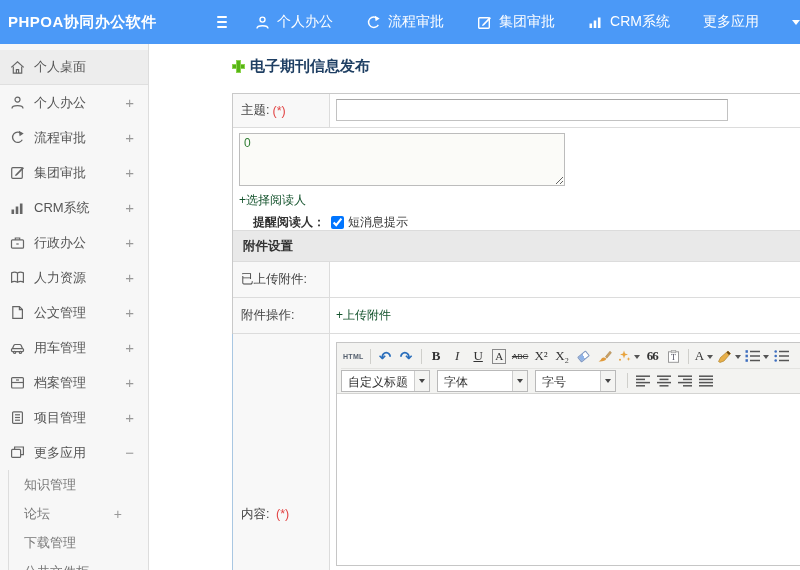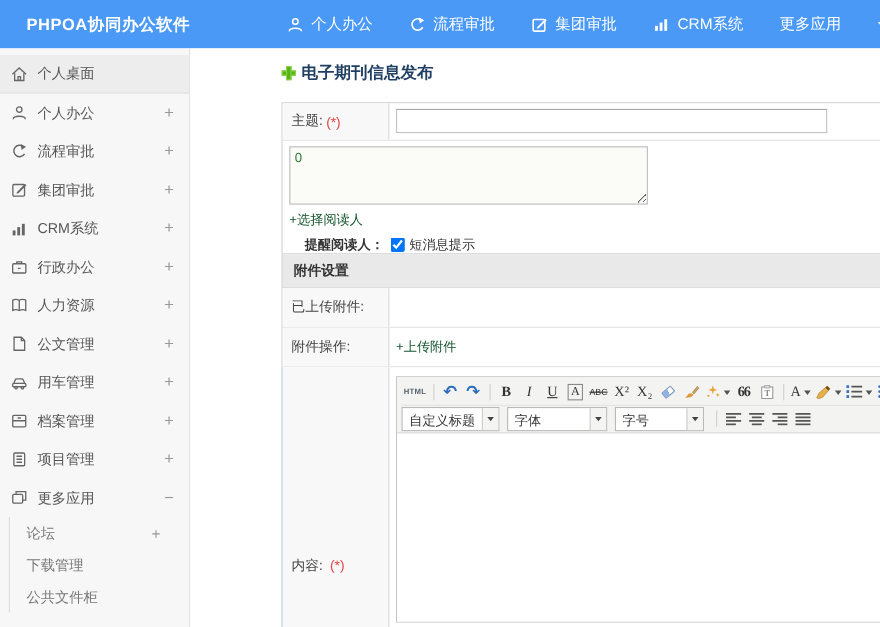--- a/index.html
+++ b/index.html
@@ -1,32 +1,32 @@
 <!DOCTYPE html>
 <html><head>
 <meta charset="utf-8">
 <style>
   * { margin:0; padding:0; box-sizing:border-box; }
   html,body { background:#fff; }
   body { font-family:"Liberation Sans","DejaVu Sans",sans-serif; }
   .app { position:relative; width:800px; height:570px; overflow:hidden; background:#fff; }
 
   
-  .topbar { height:44px; background:#4b99f7; display:flex; align-items:center; color:#fff;padding-left:16px; }
+  .topbar { height:44px; background:#4b99f7; display:flex; align-items:center; color:#fff; }
   .logo { padding-left:8px; font-size:15px; font-weight:bold; letter-spacing:.5px; white-space:nowrap; }
   .hamburger { margin-left:60px; width:18px; cursor:pointer; }
   .hamburger span { display:block; height:2px; background:#fff; margin:3px 0; border-radius:1px; }
   .topnav { display:flex; align-items:center; margin-left:28px; }
   .nav-item { display:flex; align-items:center; gap:7px; margin-right:33px; font-size:14px; color:#fff; cursor:pointer; white-space:nowrap; }
   .nav-item svg { display:block; }
   .caret-w { width:0; height:0; border:4px solid transparent; border-top:5px solid #fff; margin-top:4px; }
 
   
   .bodywrap { display:flex; height:526px; }
-  aside { width:173px; flex:none; background:#f7f7f7; border-right:1px solid #ddd; padding-top:6px; overflow:hidden; }
+  aside { width:149px; flex:none; background:#f7f7f7; border-right:1px solid #ddd; padding-top:6px; overflow:hidden; }
   .side-item { height:35px; display:flex; align-items:center; padding:0 14px 0 10px; cursor:pointer; color:#555; }
   .side-item.active { background:#ededed; border-bottom:1px solid #dfdfdf; }
   .side-item .lbl { margin-left:9px; font-size:13px; }
   .side-item .exp { margin-left:auto; font-size:15px; color:#999; font-weight:400; }
   .side-item svg { flex:none; display:block; }
   .submenu { margin-left:8px; border-left:1px solid #ddd; }
   .sub-item { height:29px; display:flex; align-items:center; padding:0 26px 0 15px; font-size:13px; color:#777; cursor:pointer; }
   .sub-item .exp { margin-left:auto; font-size:14px; color:#999; }
 
   main { flex:1; position:relative; background:#fff; overflow:visible; }
@@ -261,20 +261,24 @@
             <g fill="none" stroke="#666" stroke-width="1.2">
               <rect x="1.6" y="4.4" width="9" height="8" rx="1"></rect>
               <path d="M4.6 4.4 V2 H13.4 V9.6 H10.6"></path>
             </g>
           </svg>
         <span class="lbl">更多应用</span>
         <span class="exp">−</span>
       </div>
       <div class="submenu">
         <div class="sub-item">
+          <span>知识管理</span>
+          <span class="exp"></span>
+        </div>
+        <div class="sub-item">
           <span>论坛</span>
           <span class="exp">+</span>
         </div>
         <div class="sub-item">
           <span>下载管理</span>
           <span class="exp"></span>
         </div>
         <div class="sub-item">
           <span>公共文件柜</span>
           <span class="exp"></span>

